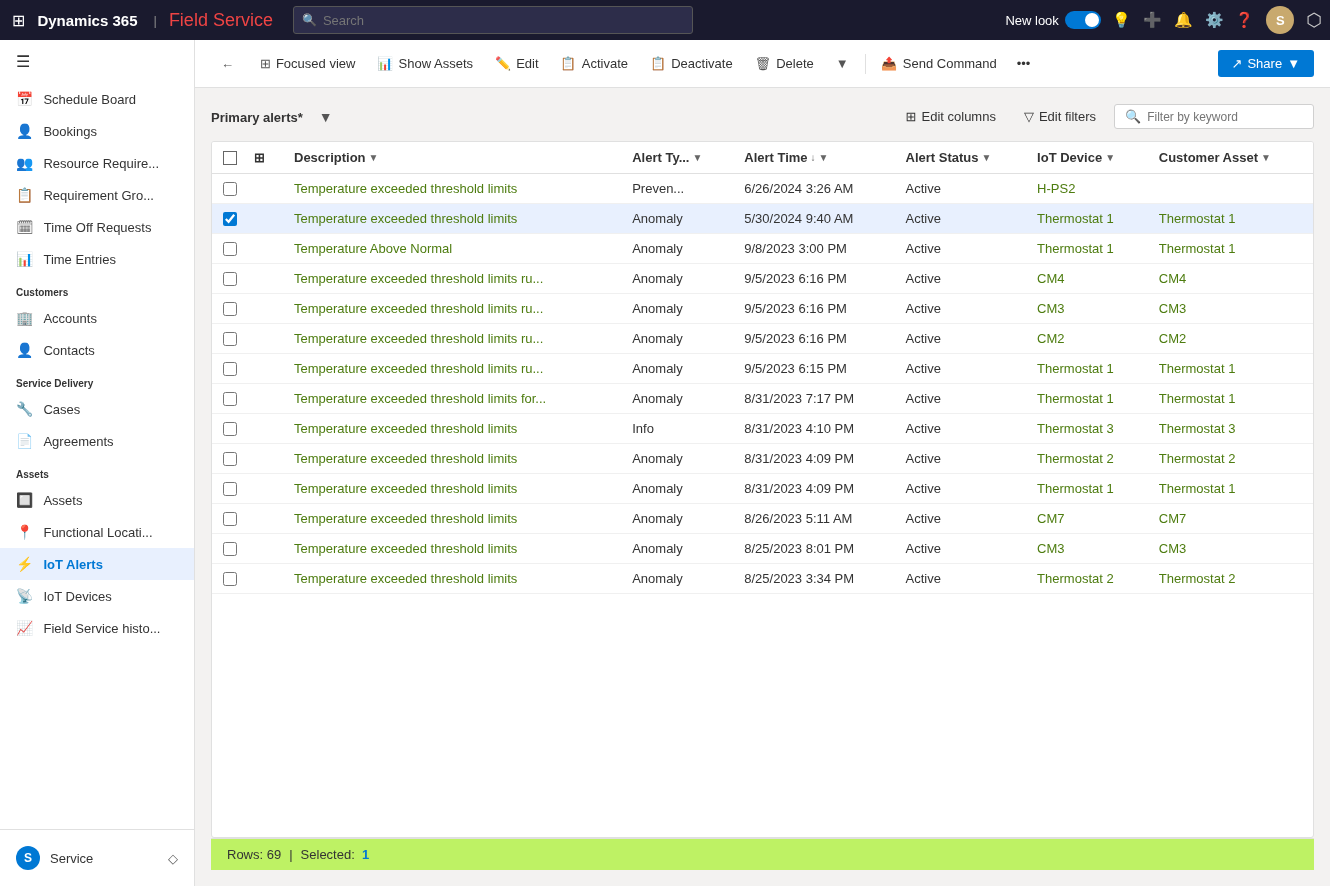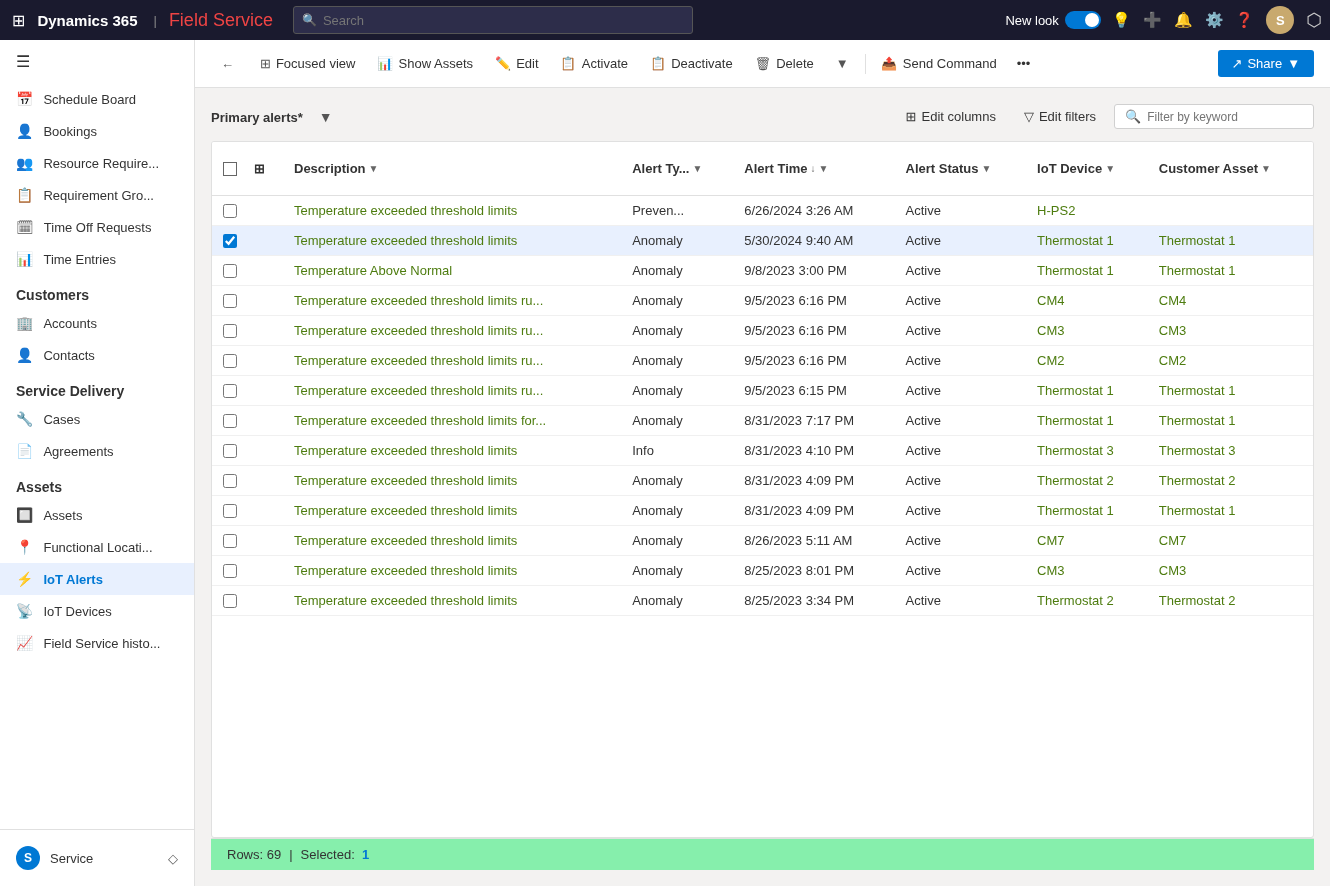--- a/index.html
+++ b/index.html
@@ -83,21 +83,21 @@
       flex-shrink: 0;
     }
     .sidebar-hamburger {
       padding: 12px 16px;
       cursor: pointer;
       color: #333;
       font-size: 16px;
     }
     .sidebar-section-label {
       padding: 12px 16px 4px;
-      font-size: 14px;
+      font-size: 10px;
       font-weight: 600;
       color: #333;
       text-transform: none;
     }
     .sidebar-item {
       display: flex;
       align-items: center;
       padding: 8px 16px;
       cursor: pointer;
       color: #333;
@@ -203,21 +203,21 @@
     }
     .filter-input input {
       border: none; outline: none; font-size: 12px; color: #555; flex: 1; background: transparent;
     }
 
     
     .table-container { flex: 1; background: white; border: 1px solid #e0e0e0; border-radius: 3px; overflow: auto; }
     table { width: 100%; border-collapse: collapse; }
     thead tr { border-bottom: 1px solid #e0e0e0; }
     thead th {
-      padding: 19px 10px;
+      padding: 8px 10px;
       text-align: left;
       font-weight: 600;
       color: #333;
       background: white;
       white-space: nowrap;
       position: sticky;
       top: 0;
       z-index: 1;
       border-bottom: 1px solid #e0e0e0;
       font-size: 13px;
@@ -230,21 +230,21 @@
     tbody td.col-check { padding: 7px 6px; }
     .td-link { color: #4d7c0f; cursor: pointer; text-decoration: none; }
     .checkbox-cell { display: flex; align-items: center; justify-content: center; }
     input[type="checkbox"] { width: 14px; height: 14px; cursor: pointer; accent-color: #0078d4; }
     .col-header-inner { display: flex; align-items: center; gap: 3px; cursor: pointer; }
     .sort-icon { font-size: 10px; color: #666; }
     .dropdown-icon { font-size: 10px; color: #666; }
 
     
     .table-footer {
-      background: #86efac;
+      background: #bef264;
       border-top: 1px solid #e0e0e0;
       padding: 8px 16px;
       display: flex;
       align-items: center;
       gap: 8px;
       color: #333;
       font-size: 13px;
       flex-shrink: 0;
     }
     .footer-rows { color: #333; }

